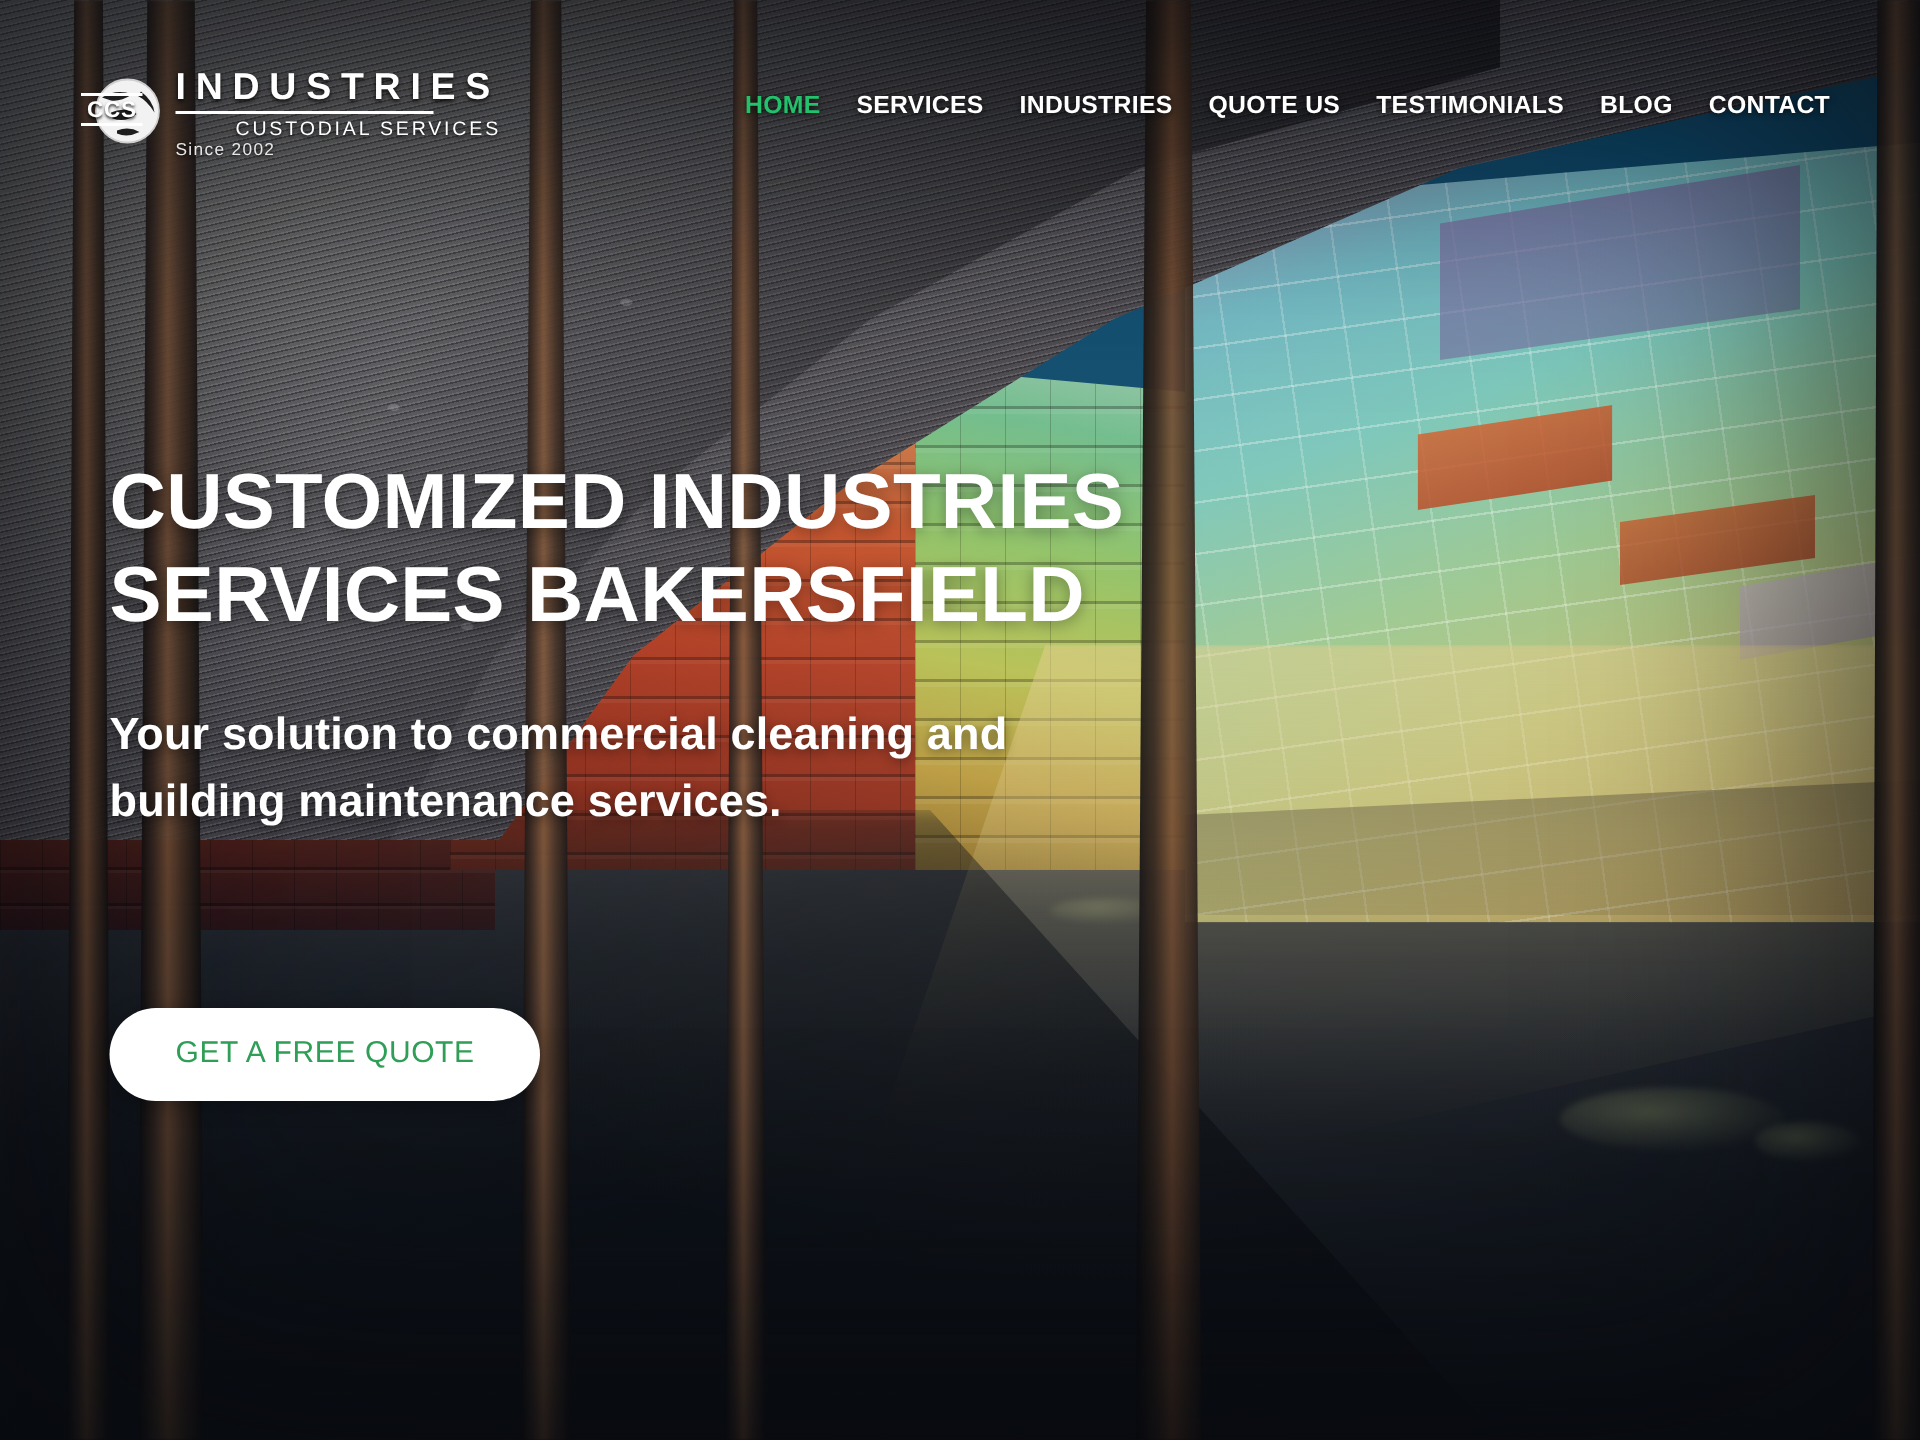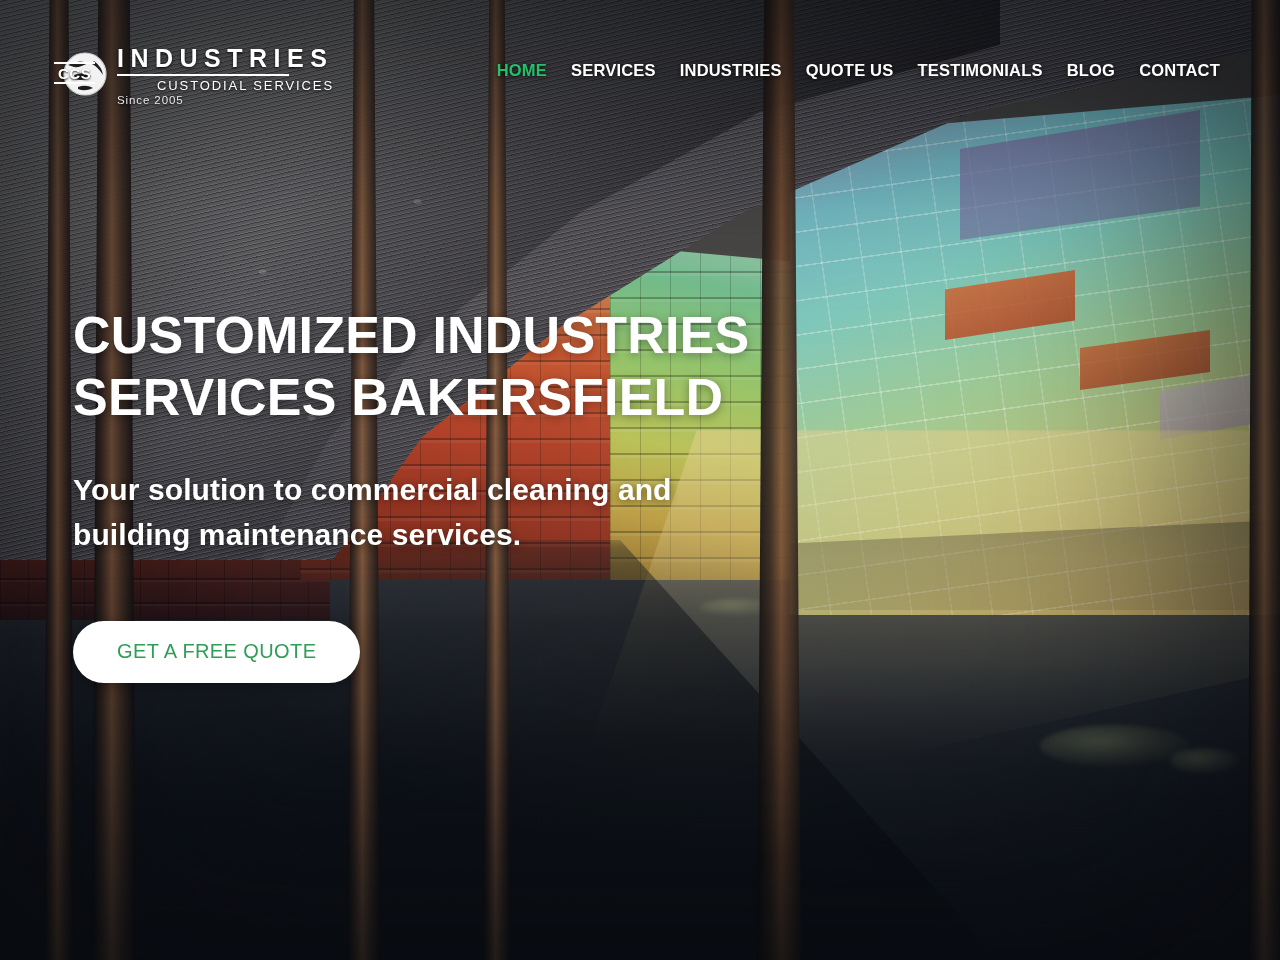--- a/index.html
+++ b/index.html
@@ -9,21 +9,21 @@
     overflow:hidden;
     background:#11161b;
     font-family:"Liberation Sans", sans-serif;
   }
 
   
   #hero {
     position:relative;
     width:1280px; height:960px;
     overflow:hidden;
-    background:#404040;
+    background:#0c4a6e;
   }
 
   
   .bg-layer { position:absolute; pointer-events:none; }
 
   
   #floor {
     left:0; top:430px; width:1280px; height:530px;
     background:
       radial-gradient(ellipse 700px 220px at 760px 470px, rgba(120,130,120,.18), rgba(0,0,0,0) 70%),
@@ -258,21 +258,21 @@
     margin-top:38px;
     color:#ffffff;
     font-size:30px; font-weight:bold;
     line-height:1.5;
     letter-spacing:.1px;
     text-shadow:0 2px 8px rgba(0,0,0,.45);
     max-width:700px;
   }
   #cta-quote {
     display:inline-flex; align-items:center; justify-content:center;
-    margin-top:64px;
+    margin-top:115px;
     height:62px; padding:0 44px;
     background:#ffffff;
     border:none; border-radius:34px;
     color:#2f9e57;
     font-family:"Liberation Sans", sans-serif;
     font-size:20px; font-weight:normal;
     letter-spacing:.4px;
     cursor:pointer;
     box-shadow:0 3px 14px rgba(0,0,0,.30);
   }
@@ -335,21 +335,21 @@
           <path d="M24 40 q8 -3 15 1 q-8 4 -15 1 z" fill="#1d1d1d"></path>
           <path d="M40 14 q8 6 9 14 q-5 -8 -11 -11 z" fill="#1d1d1d"></path>
           <ellipse cx="31" cy="27" rx="21" ry="21" fill="none" stroke="#cfcfcf" stroke-width="1.2"></ellipse>
         </svg>
         <span id="ccs-badge">CCS</span>
       </span>
       <span id="brand-words">
         <span id="brand-line1">INDUSTRIES</span>
         <span id="brand-rule"></span>
         <span id="brand-line2">CUSTODIAL SERVICES</span>
-        <span id="brand-line3">Since 2005</span>
+        <span id="brand-line3">Since 2002</span>
       </span>
     </a>
 
     <nav id="main-nav">
       <a class="nav-item is-active" href="#">HOME</a>
       <a class="nav-item" href="#">SERVICES</a>
       <a class="nav-item" href="#">INDUSTRIES</a>
       <a class="nav-item" href="#">QUOTE US</a>
       <a class="nav-item" href="#">TESTIMONIALS</a>
       <a class="nav-item" href="#">BLOG</a>

